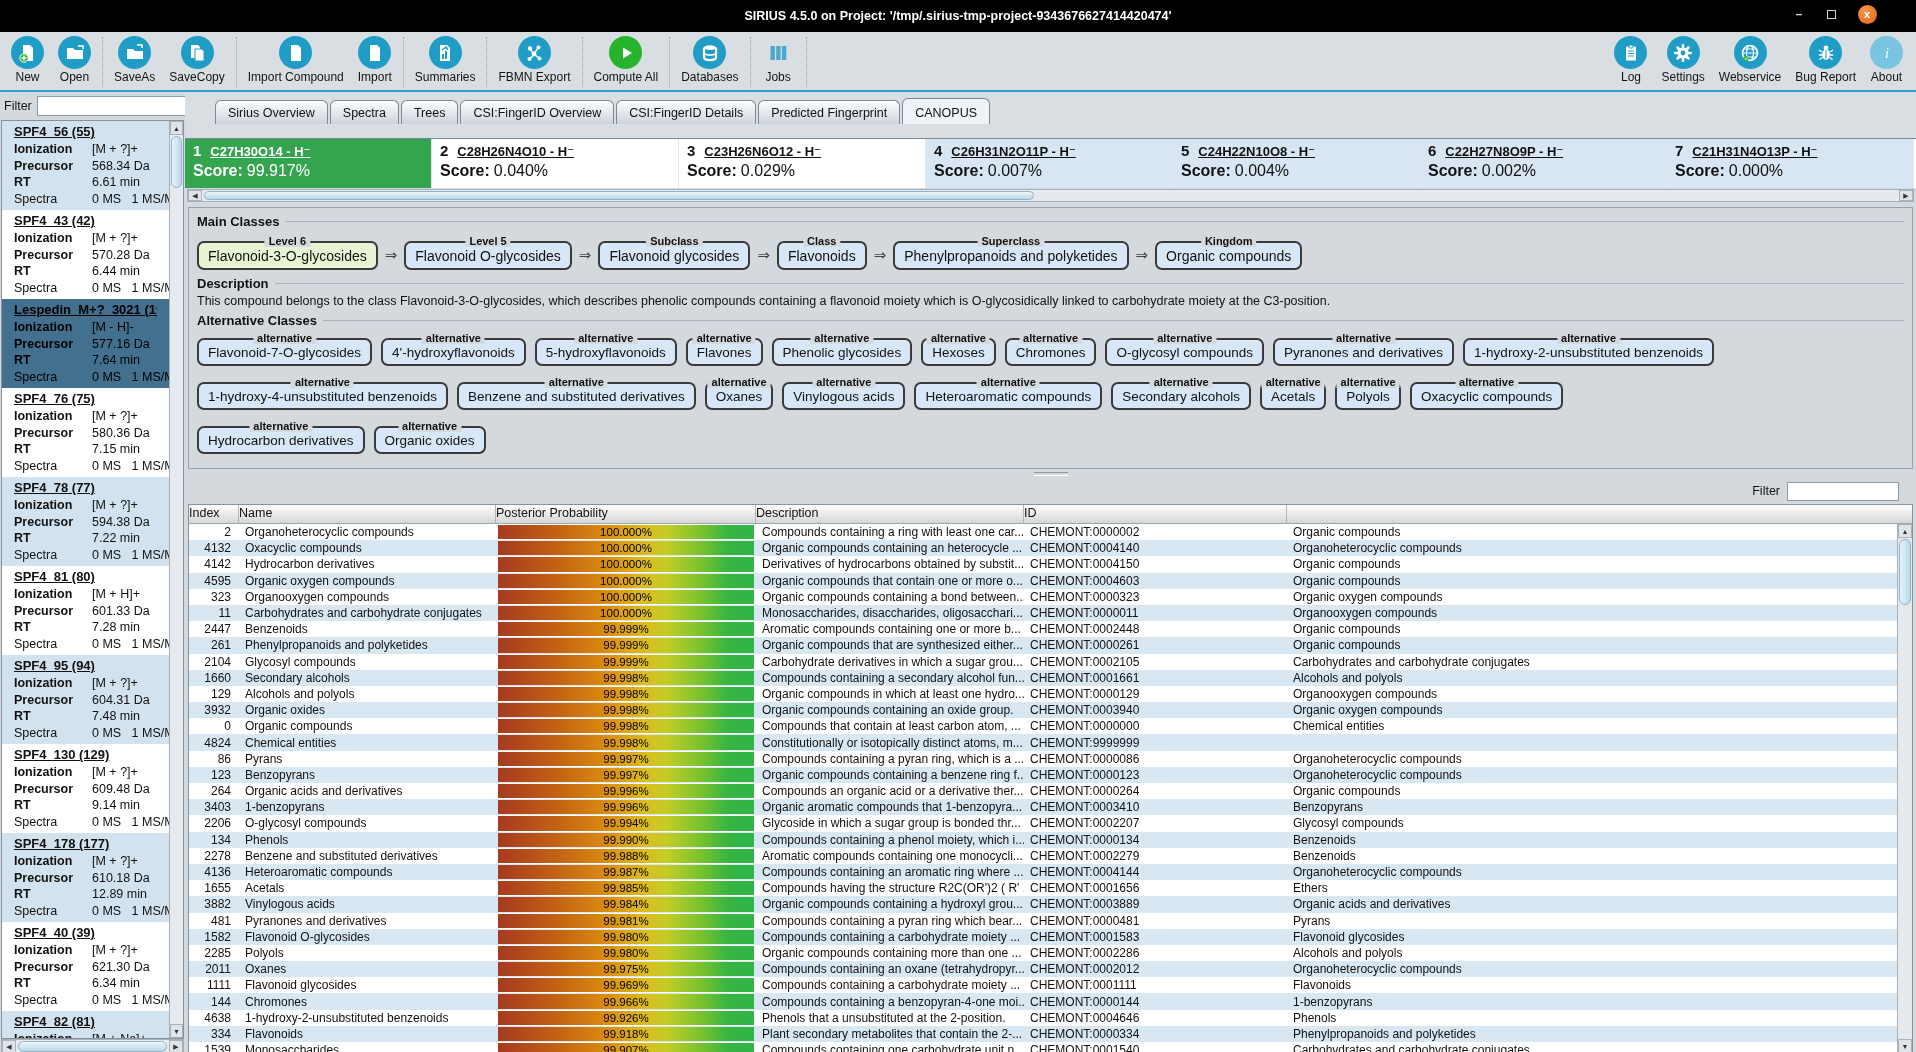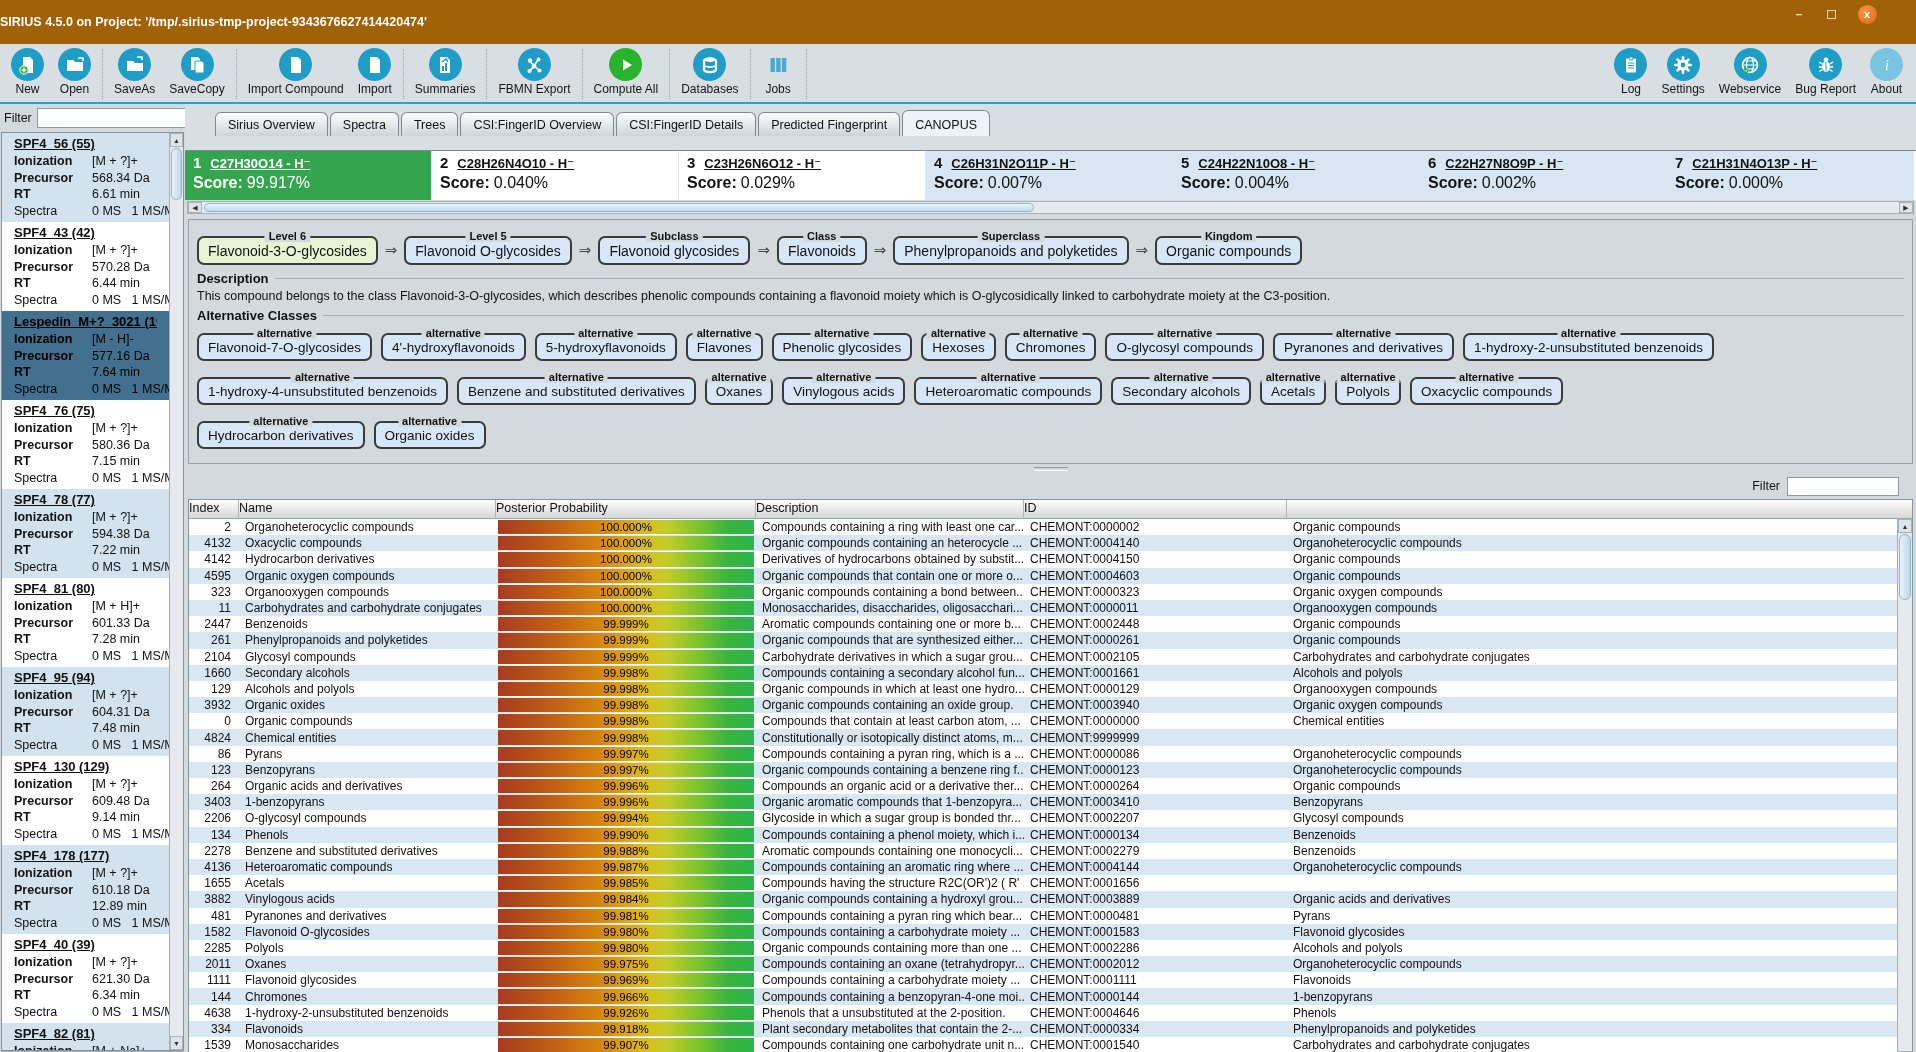--- a/index.html
+++ b/index.html
@@ -1,20 +1,20 @@
 <!DOCTYPE html>
 <html><head>
 <meta charset="utf-8">
 <style>
   *{box-sizing:border-box;margin:0;padding:0}
   html,body{width:1916px;height:1052px;overflow:hidden}
   body{font-family:"Liberation Sans","DejaVu Sans",sans-serif;background:#d4d9de;color:#111;font-size:12px}
 
   
-  .titlebar{height:44px;background:#a16207;color:#fff;display:flex;align-items:center;position:relative;font-size:12.5px;font-weight:bold}
+  .titlebar{height:32px;background:#000000;color:#fff;display:flex;align-items:center;justify-content:center;position:relative;font-size:12.5px;font-weight:bold}
   .wctrl{position:absolute;top:0;height:28px;display:flex;align-items:center;justify-content:center;color:#d8d8d8;font-size:12px;width:26px;cursor:default}
   .wmin{right:104px}.wmax{right:72px}
   .wmax .sq{width:9px;height:9px;border:1.5px solid #d8d8d8}
   .wclose{right:36px}
   .wclose .ball{width:19px;height:19px;border-radius:50%;background:radial-gradient(circle at 35% 30%,#f4964a,#e2661a);color:#fff;font-size:11px;font-weight:bold;display:flex;align-items:center;justify-content:center}
 
   
   .toolbar{height:60px;background:#d9dee3;border-bottom:2px solid #2aa2cd;display:flex;align-items:stretch;padding:2px 6px 0 4px}
   .tbtn{display:flex;flex-direction:column;align-items:center;justify-content:flex-start;padding:2px 7px;gap:1px}
   .ticon{width:33px;height:33px;border-radius:50%;background:#1f9dc6;display:flex;align-items:center;justify-content:center;flex:none}
@@ -580,20 +580,21 @@
         </div>
       </div>
     <div class="candsb">
       <div class="sb-btn">◀</div>
       <div class="thumb"></div>
       <div class="track"></div>
       <div class="sb-btn">▶</div>
     </div>
 
     <div class="classes-panel">
+      <div class="shead">Main Classes</div>
       <div class="flow" id="flow">
           <div class="clsbox hl">Flavonoid-3-O-glycosides<span class="tag">Level 6</span></div>
           <span class="arrow">⇒</span>
           <div class="clsbox">Flavonoid O-glycosides<span class="tag">Level 5</span></div>
           <span class="arrow">⇒</span>
           <div class="clsbox">Flavonoid glycosides<span class="tag">Subclass</span></div>
           <span class="arrow">⇒</span>
           <div class="clsbox">Flavonoids<span class="tag">Class</span></div>
           <span class="arrow">⇒</span>
           <div class="clsbox">Phenylpropanoids and polyketides<span class="tag">Superclass</span></div>
@@ -873,20 +874,21 @@
               <div class="td">Organoheterocyclic compounds</div>
             </div>
             <div class="tr">
               <div class="td num">1655</div>
               <div class="td">Acetals</div>
               <div class="td prob">
                 <div class="probbar">99.985%</div>
               </div>
               <div class="td">Compounds having the structure R2C(OR')2 ( R' ...</div>
               <div class="td">CHEMONT:0001656</div>
+              <div class="td">Ethers</div>
             </div>
             <div class="tr">
               <div class="td num">3882</div>
               <div class="td">Vinylogous acids</div>
               <div class="td prob">
                 <div class="probbar">99.984%</div>
               </div>
               <div class="td">Organic compounds containing a hydroxyl grou...</div>
               <div class="td">CHEMONT:0003889</div>
               <div class="td">Organic acids and derivatives</div>

